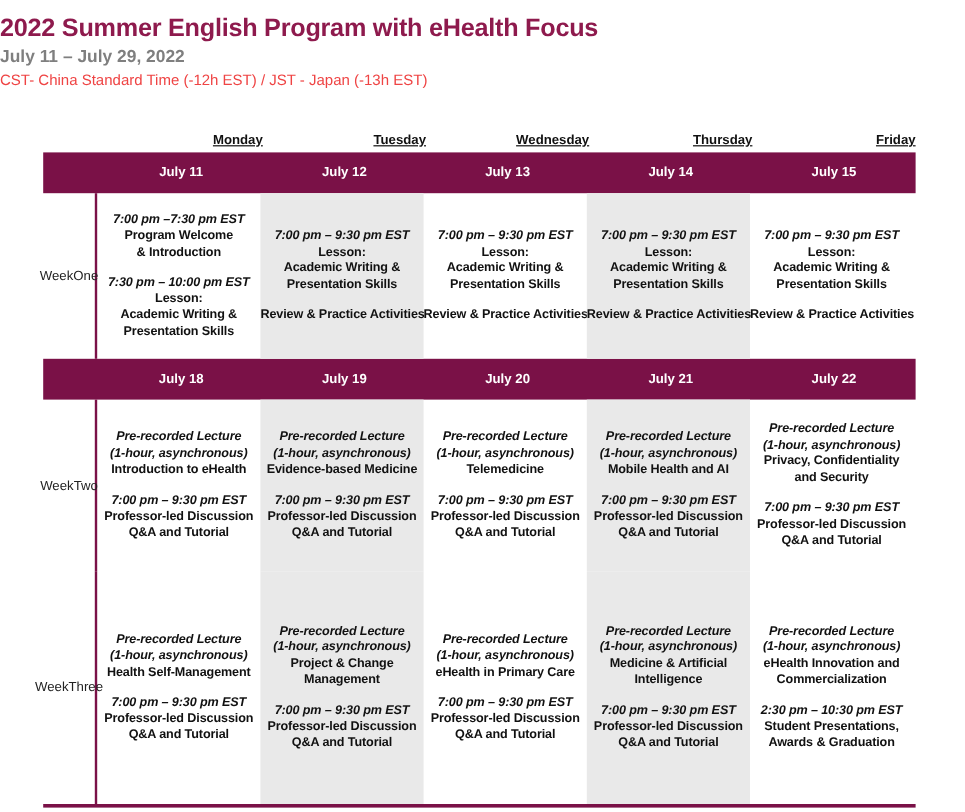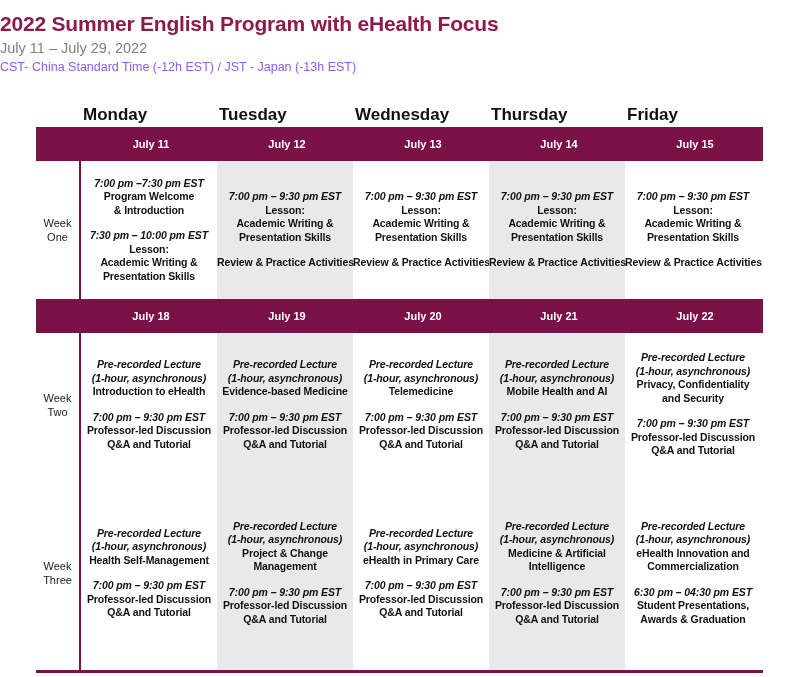--- a/index.html
+++ b/index.html
@@ -1,36 +1,36 @@
 <!DOCTYPE html>
 <html><head>
 <meta charset="utf-8">
 <style>
   html,body{margin:0;padding:0;background:#ffffff;}
   body{width:804px;height:677px;font-family:"Liberation Sans",sans-serif;}
   .page{position:relative;width:804px;height:677px;background:#ffffff;overflow:hidden;}
 
   .header{position:absolute;top:12px;left:0;width:100%;}
   .title{margin:0;font-size:21px;font-weight:bold;color:#8E1A4D;letter-spacing:-0.2px;}
-  .sub1{font-size:14.5px;font-weight:normal;color:#7f7f7f;margin-top:4px;}
-  .sub2{font-size:12.5px;font-weight:normal;color:#8b5cf6;margin-top:4px;}
+  .sub1{font-size:14.5px;font-weight:bold;color:#7f7f7f;margin-top:4px;}
+  .sub2{font-size:12.5px;font-weight:normal;color:#ef4444;margin-top:4px;}
 
   .table{position:absolute;left:36px;top:105px;width:727px;}
   .day-row{display:grid;grid-template-columns:47px repeat(5,136px);height:22px;align-items:end;}
-  .day-cell{text-align:left;font-weight:bold;font-size:17px;color:#111;padding-bottom:4px;}
+  .day-cell{text-align:right;font-weight:bold;font-size:11px;color:#111;padding-bottom:4px;text-decoration:underline;}
 
   .date-bar{display:grid;grid-template-columns:47px repeat(5,136px);height:34px;background:#7A1147;align-items:center;}
   .date-cell{text-align:center;color:#ffffff;font-weight:bold;font-size:11px;}
 
   .week-row{display:grid;grid-template-columns:45px repeat(5,136px);}
   .week-row.w0{height:138px;}
   .week-row.w1{height:143px;}
   .week-row.w2{height:194px;border-bottom:3px solid #7A1147;}
 
-  .week-label{border-right:2px solid #7A1147;display:flex;flex-direction:column;
+  .week-label{border-right:2px solid #7A1147;display:flex;flex-direction:row;
     justify-content:center;align-items:center;font-size:11px;line-height:14px;color:#222;}
 
   .cell{display:flex;align-items:center;justify-content:flex-start;text-align:center;overflow:visible;}
   .cell.gray{background:#E9E9E9;}
   .cell-inner{width:100%;}
 
   .ln{font-size:10.5px;line-height:13.5px;font-weight:bold;color:#111;
       white-space:nowrap;text-align:center;letter-spacing:-0.1px;}
   .ln.i{font-style:italic;}
   .ln.g{height:12px;}
@@ -240,20 +240,20 @@
             <div class="ln b">Q&amp;A and Tutorial</div>
           </div>
         </div>
         <div class="cell">
           <div class="cell-inner">
             <div class="ln i">Pre-recorded Lecture</div>
             <div class="ln i">(1-hour, asynchronous)</div>
             <div class="ln b">eHealth Innovation and</div>
             <div class="ln b">Commercialization</div>
             <div class="ln g"></div>
-            <div class="ln i">6:30 pm – 04:30 pm EST</div>
+            <div class="ln i">2:30 pm – 10:30 pm EST</div>
             <div class="ln b">Student Presentations,</div>
             <div class="ln b">Awards &amp; Graduation</div>
           </div>
         </div>
       </div>
     </div>
 </div>
 
 </body></html>

